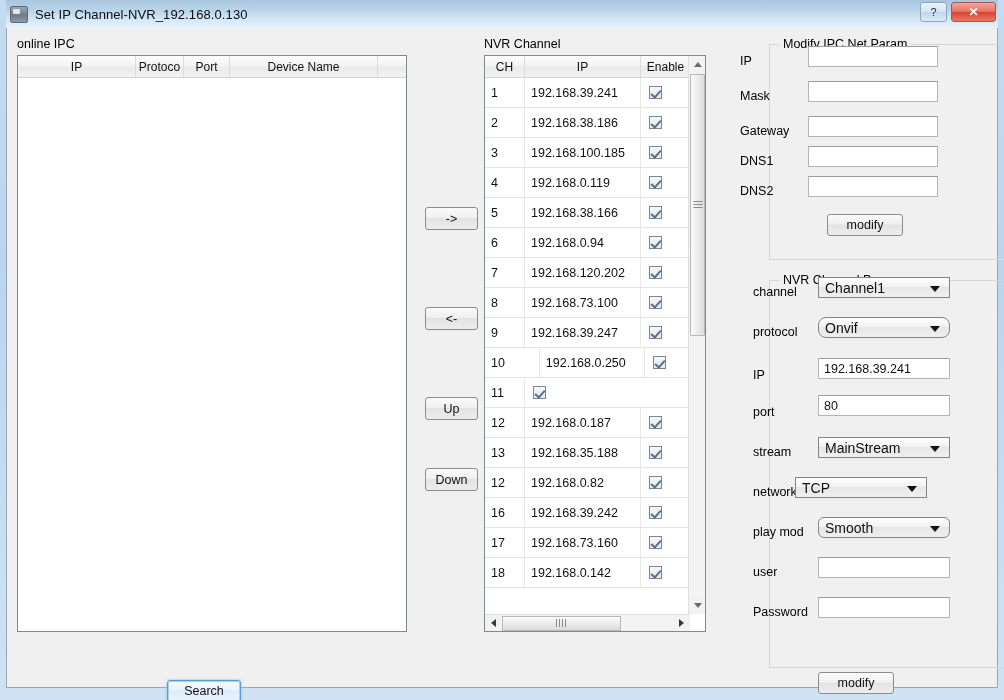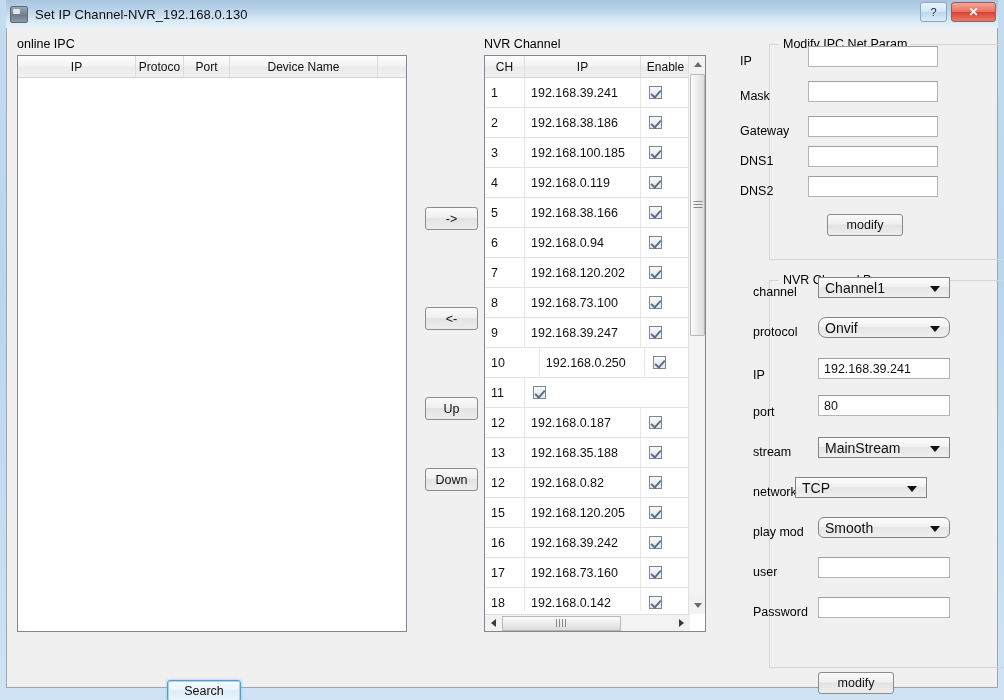--- a/index.html
+++ b/index.html
@@ -455,27 +455,20 @@
             </div>
           </div>
           <div class="trow">
             <div class="td" style="width: 40px;">12</div>
             <div class="td" style="width: 116px;">192.168.0.82</div>
             <div class="td" style="width: 49px;">
               <span class="cb"></span>
             </div>
           </div>
           <div class="trow">
-            <div class="td" style="width: 40px;">15</div>
-            <div class="td" style="width: 116px;">192.168.120.205</div>
-            <div class="td" style="width: 49px;">
-              <span class="cb"></span>
-            </div>
-          </div>
-          <div class="trow">
             <div class="td" style="width: 40px;">16</div>
             <div class="td" style="width: 116px;">192.168.39.242</div>
             <div class="td" style="width: 49px;">
               <span class="cb"></span>
             </div>
           </div>
           <div class="trow">
             <div class="td" style="width: 40px;">17</div>
             <div class="td" style="width: 116px;">192.168.73.160</div>
             <div class="td" style="width: 49px;">

